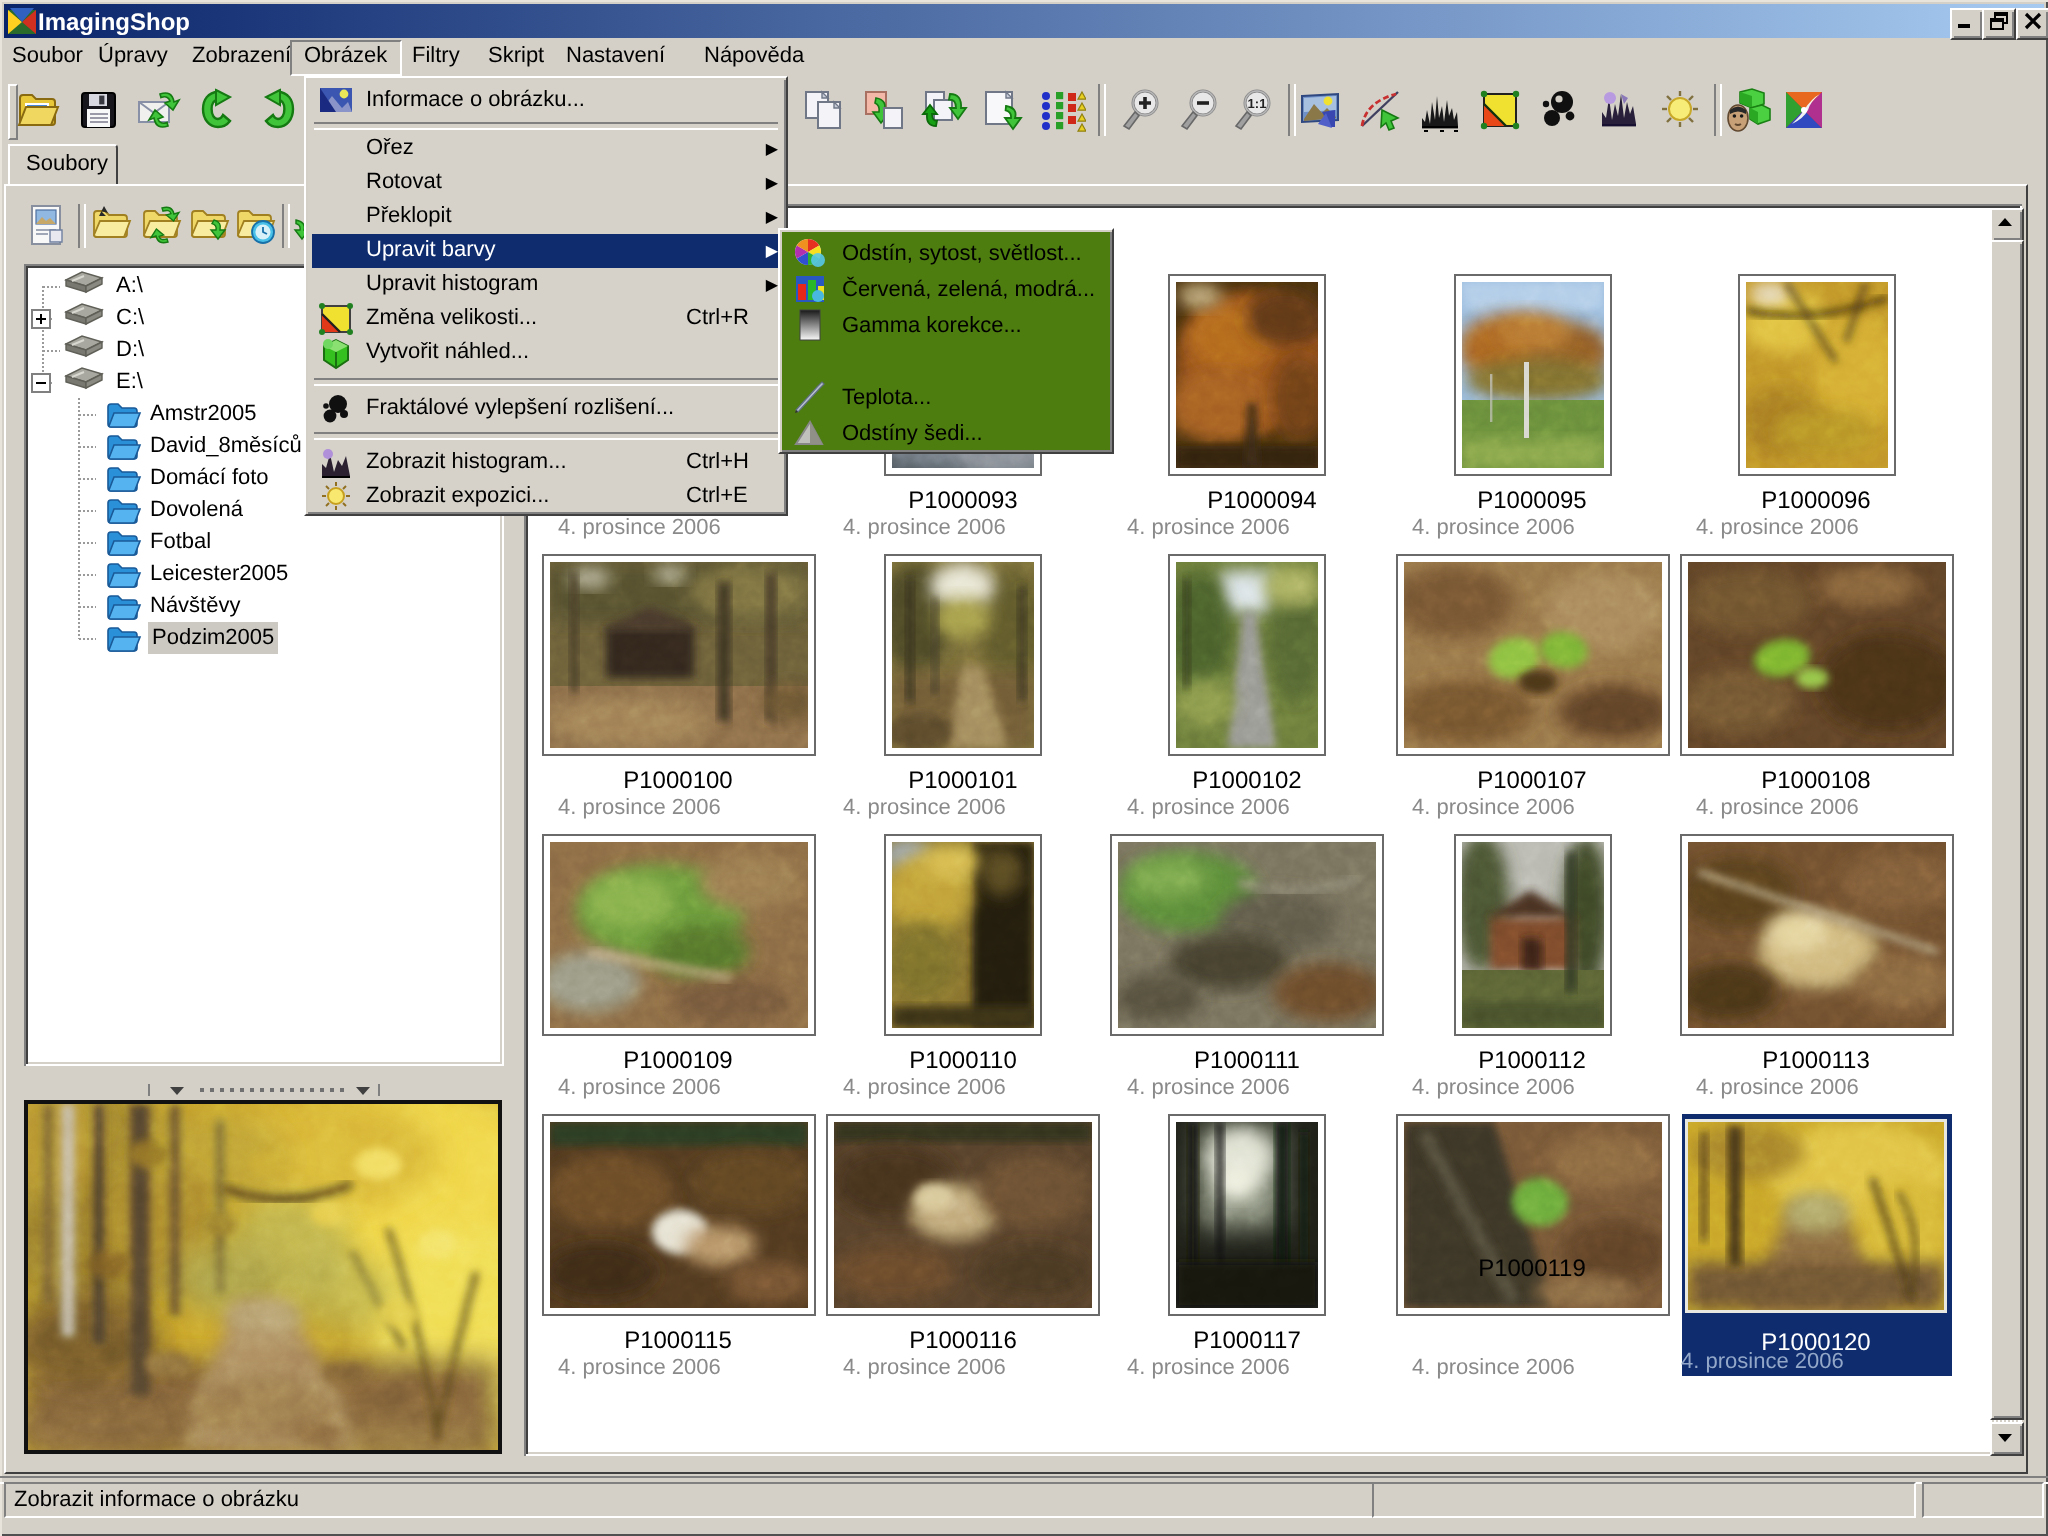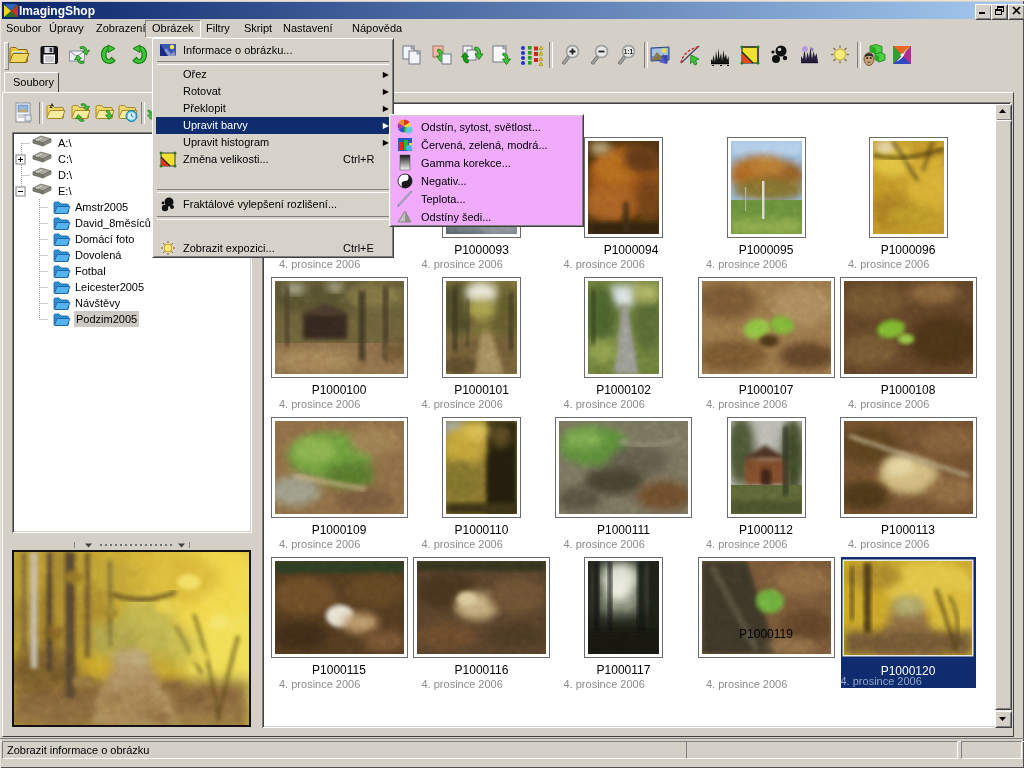--- a/index.html
+++ b/index.html
@@ -34,21 +34,21 @@
   .tdate{position:absolute;text-align:left;font-size:11px;color:#8a8a8a;}
   
   .spanel{position:absolute;top:741px;height:18px;border:1px solid;border-color:#808080 #fff #fff #808080;background:#D4D0C8;box-sizing:border-box;}
   
   #menu{left:152px;top:38px;width:242px;height:220px;background:#D6D2CA;border:1px solid;border-color:#fff #404040 #404040 #fff;box-shadow:inset 1px 1px 0 #D4D0C8, inset -1px -1px 0 #808080;box-sizing:border-box;z-index:50;}
   .menurow{position:absolute;left:3px;width:234px;height:17px;line-height:17px;}
   .menurow .txt{position:absolute;left:27px;}
   .menurow .sc{position:absolute;left:187px;}
   .menurow .arr{position:absolute;right:1px;top:0px;font-size:8px;}
   .msep{position:absolute;left:4px;width:232px;height:2px;border-top:1px solid #808080;border-bottom:1px solid #fff;}
-  #submenu{left:389px;top:114px;width:195px;height:113px;background:#f0abfc;border:1px solid;border-color:#fff #404040 #404040 #fff;box-shadow:inset 1px 1px 0 #D4D0C8, inset -1px -1px 0 #808080;box-sizing:border-box;z-index:51;}
+  #submenu{left:389px;top:114px;width:168px;height:113px;background:#4d7c0f;border:1px solid;border-color:#fff #404040 #404040 #fff;box-shadow:inset 1px 1px 0 #D4D0C8, inset -1px -1px 0 #808080;box-sizing:border-box;z-index:51;}
   .subrow{position:absolute;left:3px;width:187px;height:18px;line-height:18px;}
   .subrow .txt{position:absolute;left:28px;}
   .micon{position:absolute;left:2px;top:0px;width:20px;height:17px;}
 </style></head>
 <body>
 <div id="win">
 
   <div id="titlebar" class="abs">
     <svg class="abs" style="left:1px;top:1px" width="16" height="16" viewBox="0 0 16 16">
       <rect x="1" y="2" width="14" height="12" fill="#2a6a2a"></rect>
@@ -855,31 +855,49 @@
             <path d="M3 15 L3 6 L12 15 Z" fill="#e03818"></path>
             <path d="M3 6 L12 15" stroke="#202020" stroke-width="1.2"></path>
             <circle cx="3" cy="2" r="1.5" fill="#208020"></circle>
             <circle cx="17" cy="2" r="1.5" fill="#208020"></circle>
             <circle cx="3" cy="15" r="1.5" fill="#208020"></circle>
             <circle cx="17" cy="15" r="1.5" fill="#208020"></circle>
           </svg></span>
         <span class="txt">Změna velikosti...</span>
         <span class="sc">Ctrl+R</span>
       </div>
+    <div class="menurow" style="top:129px">
+        <span class="micon"><svg width="20" height="17" viewBox="0 0 20 17">
+            <path d="M4 5 L10 2 L16 5 L16 12 L10 16 L4 12 Z" fill="#35c020" stroke="#1a7010"></path>
+            <path d="M4 5 L10 8 L16 5 L10 2 Z" fill="#8ae070"></path>
+            <path d="M10 8 L10 16" stroke="#1a7010"></path>
+            <circle cx="6" cy="4" r="2.5" fill="#70d860"></circle>
+          </svg></span>
+        <span class="txt">Vytvořit náhled...</span>
+      </div>
     <div class="msep" style="top:150px"></div>
     <div class="menurow" style="top:157px">
         <span class="micon"><svg width="20" height="17" viewBox="0 0 20 17">
             <circle cx="11" cy="6" r="4.5" fill="#101010"></circle>
             <circle cx="7" cy="12" r="3.2" fill="#101010"></circle>
             <circle cx="14" cy="11" r="2" fill="#101010"></circle>
             <circle cx="5" cy="7" r="1.4" fill="#101010"></circle>
           </svg></span>
         <span class="txt">Fraktálové vylepšení rozlišení...</span>
       </div>
     <div class="msep" style="top:177px"></div>
+    <div class="menurow" style="top:184px">
+        <span class="micon"><svg width="20" height="17" viewBox="0 0 20 17">
+            <path d="M3 15 L3 9 L5 11 L7 4 L9 13 L11 7 L13 10 L15 5 L17 15 Z" fill="#2a2030"></path>
+            <circle cx="6" cy="4" r="2.5" fill="#b090d8"></circle>
+            <rect x="3" y="15" width="14" height="1" fill="#000"></rect>
+          </svg></span>
+        <span class="txt">Zobrazit histogram...</span>
+        <span class="sc">Ctrl+H</span>
+      </div>
     <div class="menurow" style="top:201px">
         <span class="micon"><svg width="20" height="17" viewBox="0 0 20 17">
             <circle cx="10" cy="8" r="4" fill="#f8e870" stroke="#c8a020"></circle>
             <g stroke="#907020" stroke-width="1">
               <path d="M10 1 L10 3"></path>
               <path d="M10 13 L10 15"></path>
               <path d="M3 8 L5 8"></path>
               <path d="M15 8 L17 8"></path>
               <path d="M5 3 L6.5 4.5"></path>
               <path d="M15 3 L13.5 4.5"></path>
@@ -921,29 +939,20 @@
             <defs>
               <linearGradient id="gg" x1="0" y1="1" x2="0" y2="0">
                 <stop offset="0" stop-color="#f8f8f8"></stop>
                 <stop offset="1" stop-color="#181818"></stop>
               </linearGradient>
             </defs>
             <rect x="5" y="1" width="10" height="15" fill="url(#gg)" stroke="#404040" stroke-width="0.5"></rect>
           </svg></span>
         <span class="txt">Gamma korekce...</span>
       </div>
-    <div class="subrow" style="top:57px">
-        <span class="micon"><svg width="20" height="18" viewBox="0 0 20 18">
-            <circle cx="10" cy="9" r="7" fill="#fff" stroke="#303030"></circle>
-            <path d="M10 2 A7 7 0 0 1 10 16 A3.5 3.5 0 0 1 10 9 A3.5 3.5 0 0 0 10 2 Z" fill="#181818"></path>
-            <circle cx="10" cy="5.5" r="1.2" fill="#fff"></circle>
-            <circle cx="10" cy="12.5" r="1.2" fill="#181818"></circle>
-          </svg></span>
-        <span class="txt">Negativ...</span>
-      </div>
     <div class="subrow" style="top:93px">
         <span class="micon"><svg width="20" height="18" viewBox="0 0 20 18">
             <path d="M3 14 L10 3 L16 14 Z" fill="#c0c0bc" stroke="#888"></path>
             <path d="M10 3 L16 14 L10 14 Z" fill="#909088"></path>
           </svg></span>
         <span class="txt">Odstíny šedi...</span>
       </div>
     <div class="subrow" style="top:75px">
         <span class="micon"><svg width="20" height="18" viewBox="0 0 20 18">
             <path d="M3 15 L14 3 L16 1 L17 2 L15 4 L4 16 Z" fill="#b8c0d0" stroke="#607080" stroke-width="0.6"></path>

